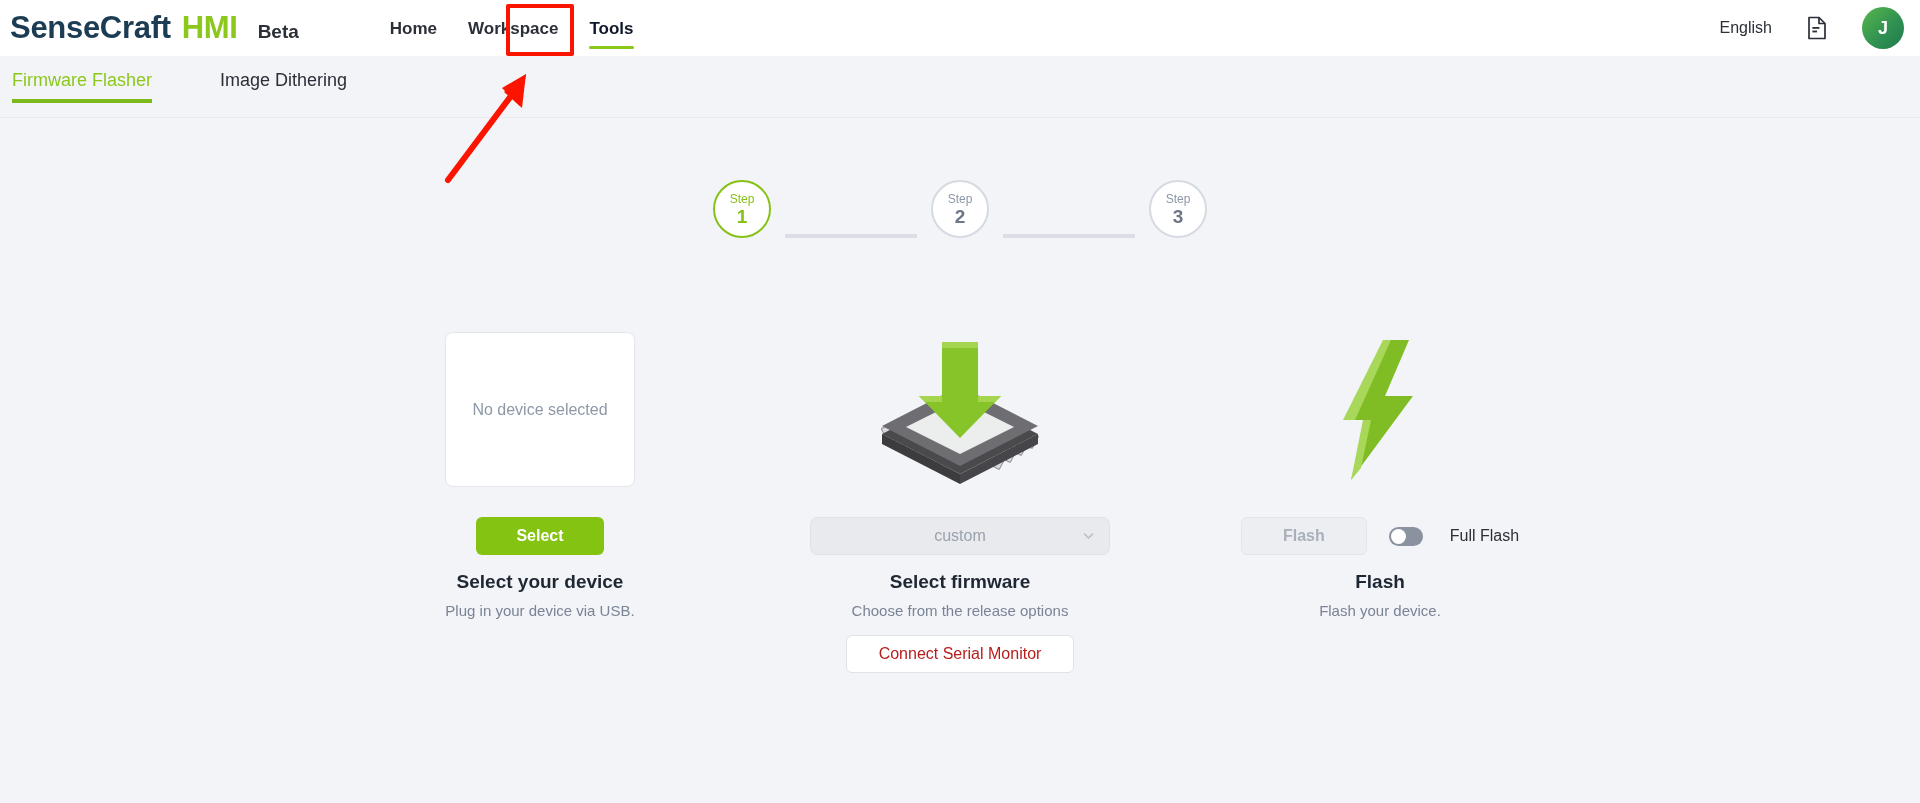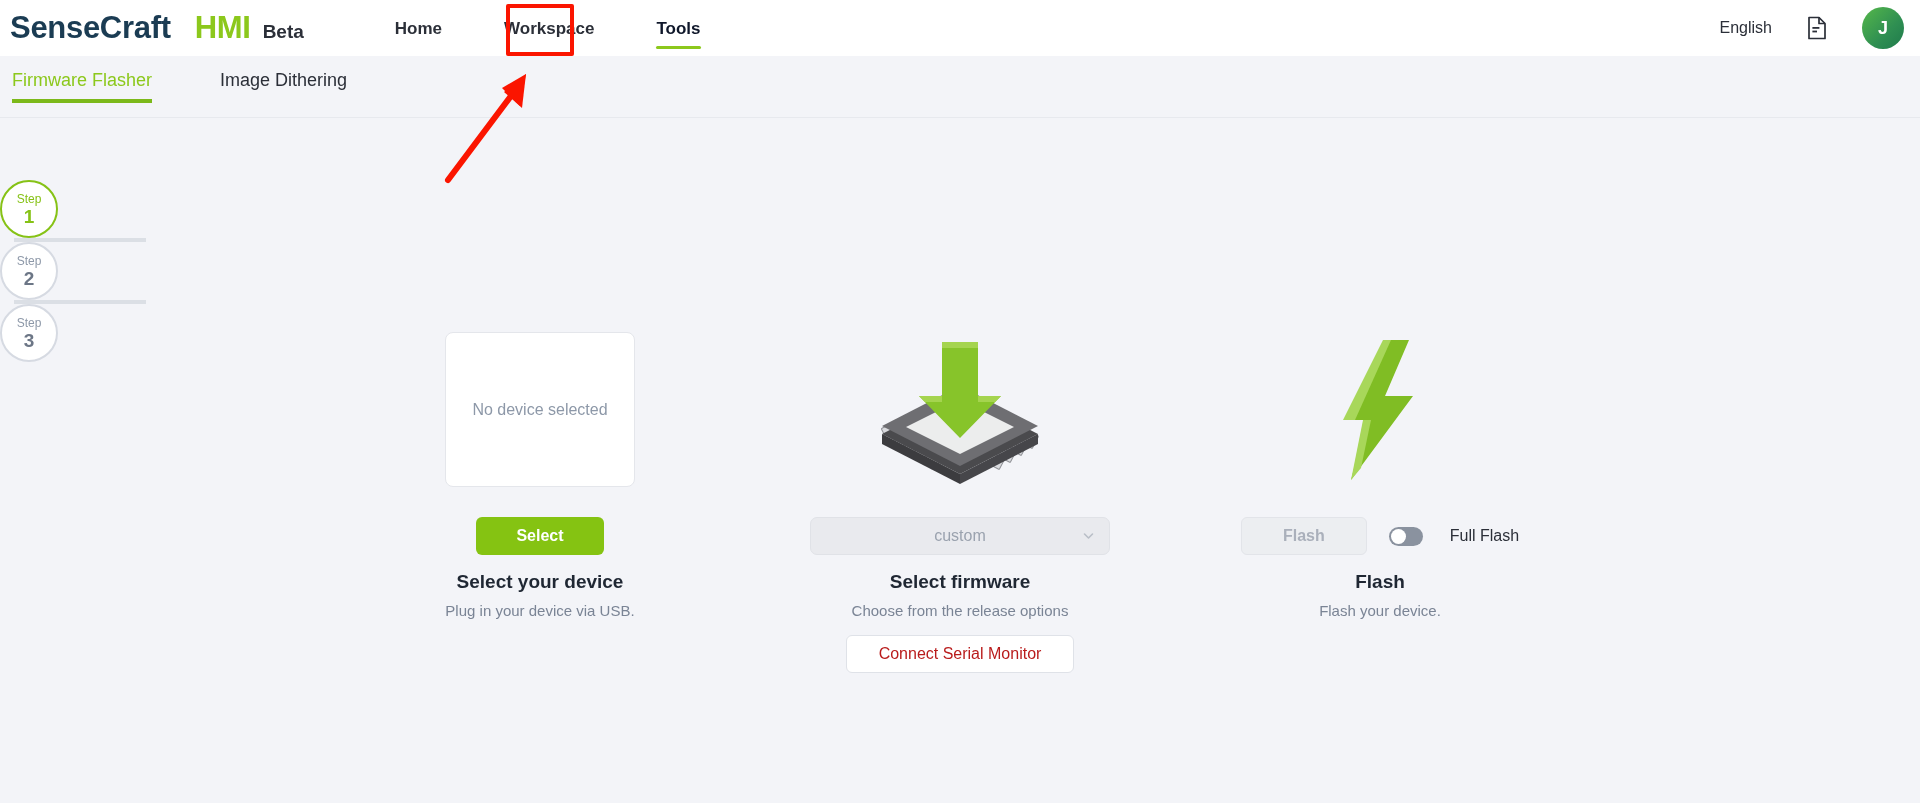--- a/index.html
+++ b/index.html
@@ -21,27 +21,27 @@
   .brand {
     display: flex; align-items: baseline;
     margin-left: 10px;
   }
   .brand-sense {
     font-size: 31px; font-weight: 700; letter-spacing: -0.3px;
     color: #1b3c53;
   }
   .brand-hmi {
     font-size: 31px; font-weight: 700; letter-spacing: -0.3px;
-    color: #8cc81c; margin-left: 24px;
+    color: #8cc81c; margin-left: 11px;
   }
   .brand-beta {
-    font-size: 19px; font-weight: 700; color: #2b2f38; margin-left: 12px;
+    font-size: 19px; font-weight: 700; color: #2b2f38; margin-left: 20px;
   }
   .nav {
-    display: flex; align-items: flex-end; gap: 60px;
+    display: flex; align-items: flex-end; gap: 29px;
     margin-left: 90px;
   }
   .nav-item {
     font-size: 17px; font-weight: 700; color: #2b2f38;
     position: relative; cursor: pointer; padding: 2px 1px 0;
     line-height: 22px;
   }
   .nav-item.active { color: #0f172a; }
   .nav-item.active .nav-underline {
     position: absolute; left: 1px; right: 1px; bottom: -9px;
@@ -81,21 +81,21 @@
     height: 4px; background: #7cb91a;
   }
   .subtabs-rule {
     position: absolute; top: 117px; left: 0; width: 1920px; height: 1px;
     background: #e7e9ee;
   }
 
   
   .stepper {
     position: absolute; top: 180px; left: 0; width: 1920px;
-    display: flex; align-items: flex-start; justify-content: center; flex-direction: column;
+    display: flex; align-items: flex-end; justify-content: center;
   }
   .step-circle {
     width: 58px; height: 58px; border-radius: 50%;
     border: 2px solid #d6dae2; background: #fff;
     display: flex; flex-direction: column; align-items: center;
     justify-content: center; line-height: 1;
   }
   .step-circle.active { border-color: #86c216; }
   .step-label { font-size: 12px; color: #8d98a8; margin-bottom: 2px; }
   .step-circle.active .step-label { color: #86c216; }

